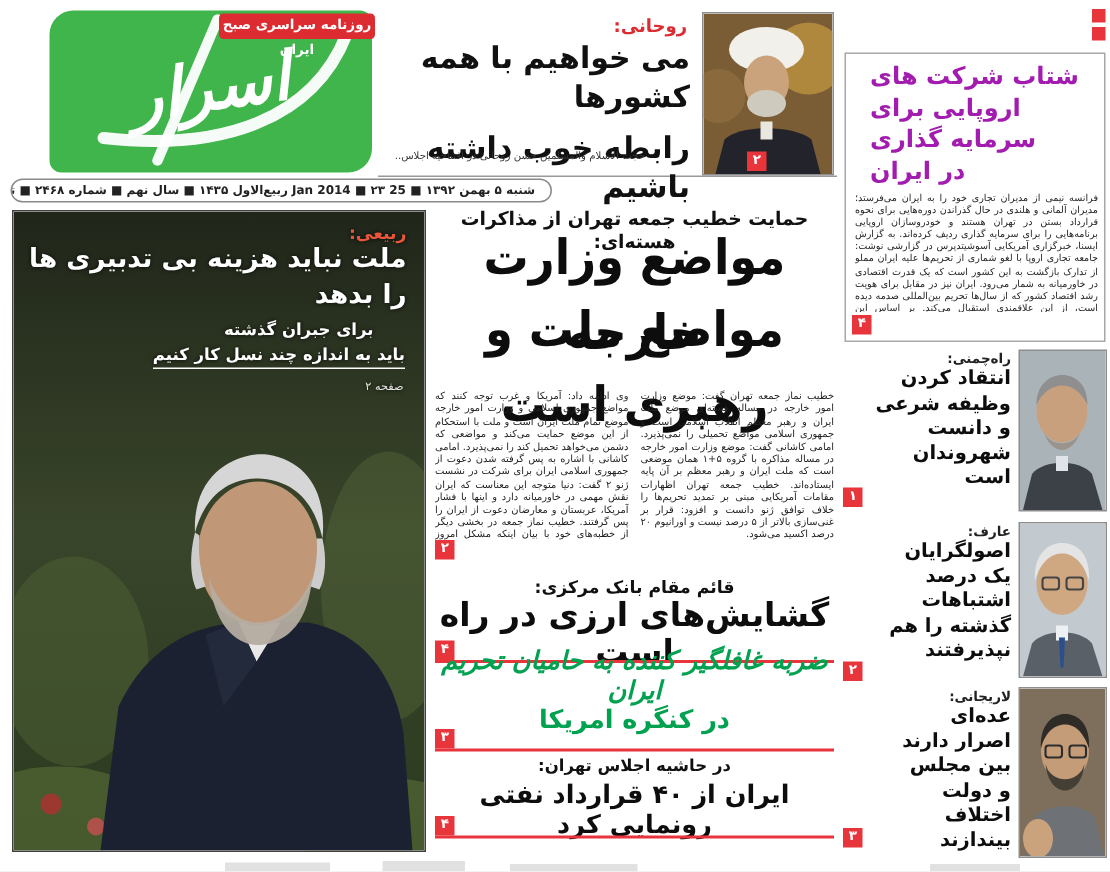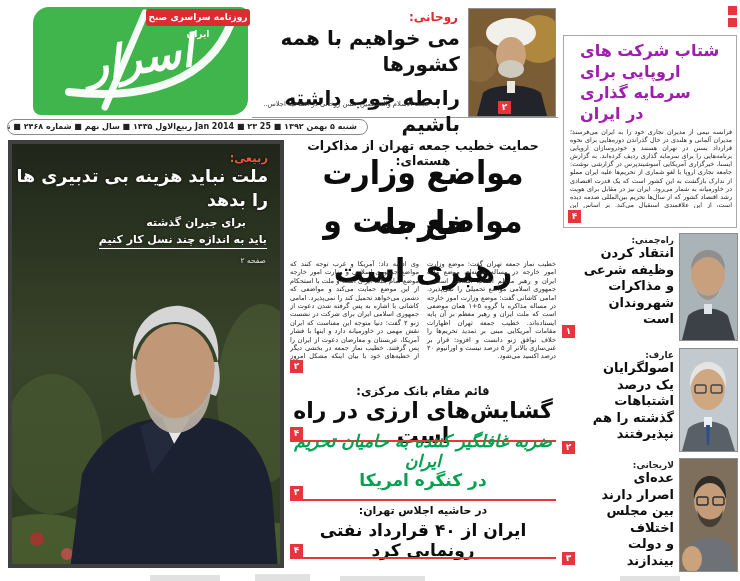--- a/index.html
+++ b/index.html
@@ -43,21 +43,21 @@
   .main-h { left:0; width:100%; font-size:30px; font-weight:bold; color:#0d0d0d; text-align:center; line-height:46px; transform:scaleY(1.08); }
   #main-body { top:122px; left:0; width:266px; height:100px; display:flex; gap:8px; overflow:hidden; }
   .body-col { width:129px; font-size:6.6px; line-height:8.4px; color:#222; text-align:justify; }
   #kicker2 { top:246px; left:0; width:100%; font-size:11.5px; font-weight:bold; color:#111; text-align:center; }
   #headline2 { top:260px; left:0; width:100%; font-size:22px; font-weight:bold; color:#0d0d0d; text-align:center; }
   .green-h { left:0; width:100%; font-size:17px; font-weight:bold; color:#00a14f; text-align:center; }
   #kicker3 { top:366px; left:0; width:100%; font-size:11px; font-weight:bold; color:#111; text-align:center; }
   #headline3 { top:382px; left:0; width:100%; font-size:17px; font-weight:bold; color:#0d0d0d; text-align:center; }
 
   
-  #photo-box { left:8px; top:140px; width:276px; height:428px; border:4px solid #404040; overflow:hidden; }
+  #photo-box { left:8px; top:140px; width:276px; height:428px; border:1px solid #404040; overflow:hidden; }
   #photo-box .ov { position:absolute; z-index:3; text-shadow:0 0 3px rgba(0,0,0,.85); }
   #ps-kicker { top:7px; right:12px; color:#e8563c; font-size:11.5px; font-weight:bold; }
   .ps-h { right:12px; color:#fff; font-size:17.5px; font-weight:bold; }
   .ps-sub { color:#fff; font-size:11px; font-weight:bold; }
   #ps-pref { top:112px; right:14px; color:#e6e6e6; font-size:7.5px; }
 
   
   .sb-item { left:562px; width:176px; }
   .sb-photo { position:absolute; left:117px; top:0; width:59px; border:1px solid #8d8d8d; overflow:hidden; }
   .sb-text { position:absolute; left:0; top:2px; width:112px; text-align:right; }
@@ -172,21 +172,21 @@
     <div id="headline3" class="abs rtl">ایران از ۴۰ قرارداد نفتی رونمایی کرد</div>
     <div class="badge" style="left:0; top:406px;">۴</div>
     <div class="rule" style="left:0; top:419px; width:266px;"></div>
   </div>
 
   <div class="abs sb-item" style="top:233px; height:110px;">
     <div class="sb-text rtl">
       <div class="sb-kicker">راه‌چمنی:</div>
       <div class="sb-line">انتقاد کردن</div>
       <div class="sb-line">وظیفه شرعی</div>
-      <div class="sb-line">و مذاکرات</div>
+      <div class="sb-line">و دانست</div>
       <div class="sb-line">شهروندان</div>
       <div class="sb-line">است</div>
     </div>
     <div class="sb-photo" style="height:108px;">
       <svg width="57" height="106" viewBox="0 0 57 106">
         <rect width="57" height="106" fill="#aab4b8"></rect>
         <ellipse cx="28" cy="40" rx="17" ry="21" fill="#c9a07e"></ellipse>
         <path d="M11 36 C 11 22 20 16 28 16 C 37 16 45 22 45 36 C 40 26 34 23 28 23 C 22 23 15 27 11 36 Z" fill="#8f8f8f"></path>
         <path d="M16 54 C 20 64 36 64 40 54 C 38 62 32 66 28 66 C 24 66 18 62 16 54 Z" fill="#9a948c"></path>
         <path d="M2 106 L8 82 C 16 72 40 72 48 82 L55 106 Z" fill="#3c4148"></path>
@@ -219,22 +219,22 @@
     </div>
     <div class="badge" style="left:0; top:93px;">۲</div>
   </div>
 
   <div class="abs sb-item" style="top:458px; height:116px;">
     <div class="sb-text rtl">
       <div class="sb-kicker">لاریجانی:</div>
       <div class="sb-line">عده‌ای</div>
       <div class="sb-line">اصرار دارند</div>
       <div class="sb-line">بین مجلس</div>
+      <div class="sb-line">و دولت</div>
       <div class="sb-line">اختلاف</div>
-      <div class="sb-line">و دولت</div>
       <div class="sb-line">بیندازند</div>
     </div>
     <div class="sb-photo" style="height:114px;">
       <svg width="57" height="112" viewBox="0 0 57 112">
         <rect width="57" height="112" fill="#7d6f5c"></rect>
         <ellipse cx="30" cy="42" rx="16" ry="20" fill="#c49c78"></ellipse>
         <path d="M14 40 C 13 24 22 17 30 17 C 39 17 47 24 46 40 C 42 28 36 24 30 24 C 24 24 17 28 14 40 Z" fill="#2f2b26"></path>
         <path d="M17 50 C 20 64 40 64 43 50 C 42 62 36 68 30 68 C 24 68 18 62 17 50 Z" fill="#443e35"></path>
         <rect x="17" y="38" width="11" height="8" rx="2" fill="none" stroke="#2c2c2c" stroke-width="1.4"></rect>
         <rect x="33" y="38" width="11" height="8" rx="2" fill="none" stroke="#2c2c2c" stroke-width="1.4"></rect>

